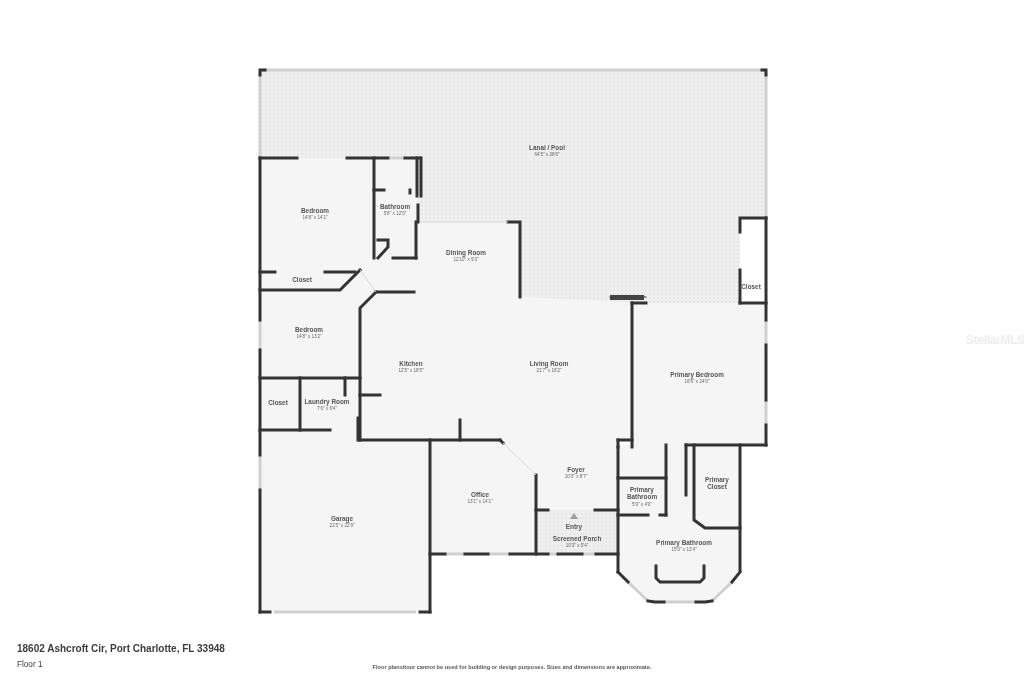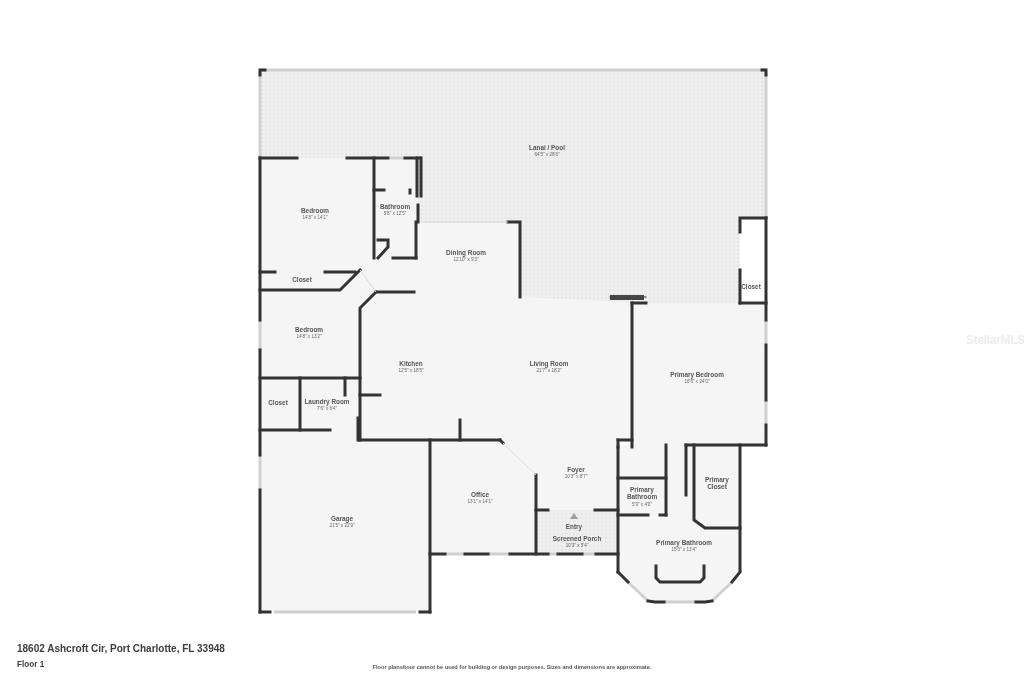--- a/index.html
+++ b/index.html
@@ -4,21 +4,21 @@
   <style>
     html, body { margin: 0; padding: 0; background: #ffffff; }
     body { width: 1024px; height: 682px; position: relative; overflow: hidden;
            font-family: "Liberation Sans", "DejaVu Sans", sans-serif; color: #4a4a4a; }
     #plan { position: absolute; left: 0; top: 0; width: 1024px; height: 682px; }
     .room-label { position: absolute; text-align: center; transform: translate(-50%, -50%);
                   white-space: nowrap; line-height: 1.15; }
     .room-name { font-size: 6.4px; font-weight: bold; color: #555; display: block; }
     .room-dim { font-size: 4.6px; color: #666; display: block; margin-top: 1px; }
     .footer-address { position: absolute; left: 17px; top: 643px; font-size: 10px; font-weight: bold; color: #3d3d3d; }
-    .footer-floor { position: absolute; left: 17px; top: 660px; font-size: 8.2px; font-weight: bold; color: #3d3d3d; }
+    .footer-floor { position: absolute; left: 17px; top: 660px; font-size: 8.2px; font-weight: normal; color: #3d3d3d; }
     .footer-disclaimer { position: absolute; left: 512px; top: 664px; transform: translateX(-50%);
                          font-size: 5.6px; font-weight: bold; color: #555; white-space: nowrap; }
     .watermark { position: absolute; left: 966px; top: 333px; font-size: 12px; font-weight: bold;
                  color: #ececec; letter-spacing: -0.3px; }
   </style>
 </head>
 <body>
 
 <svg id="plan" viewBox="0 0 1024 682" xmlns="http://www.w3.org/2000/svg">
   <defs>

